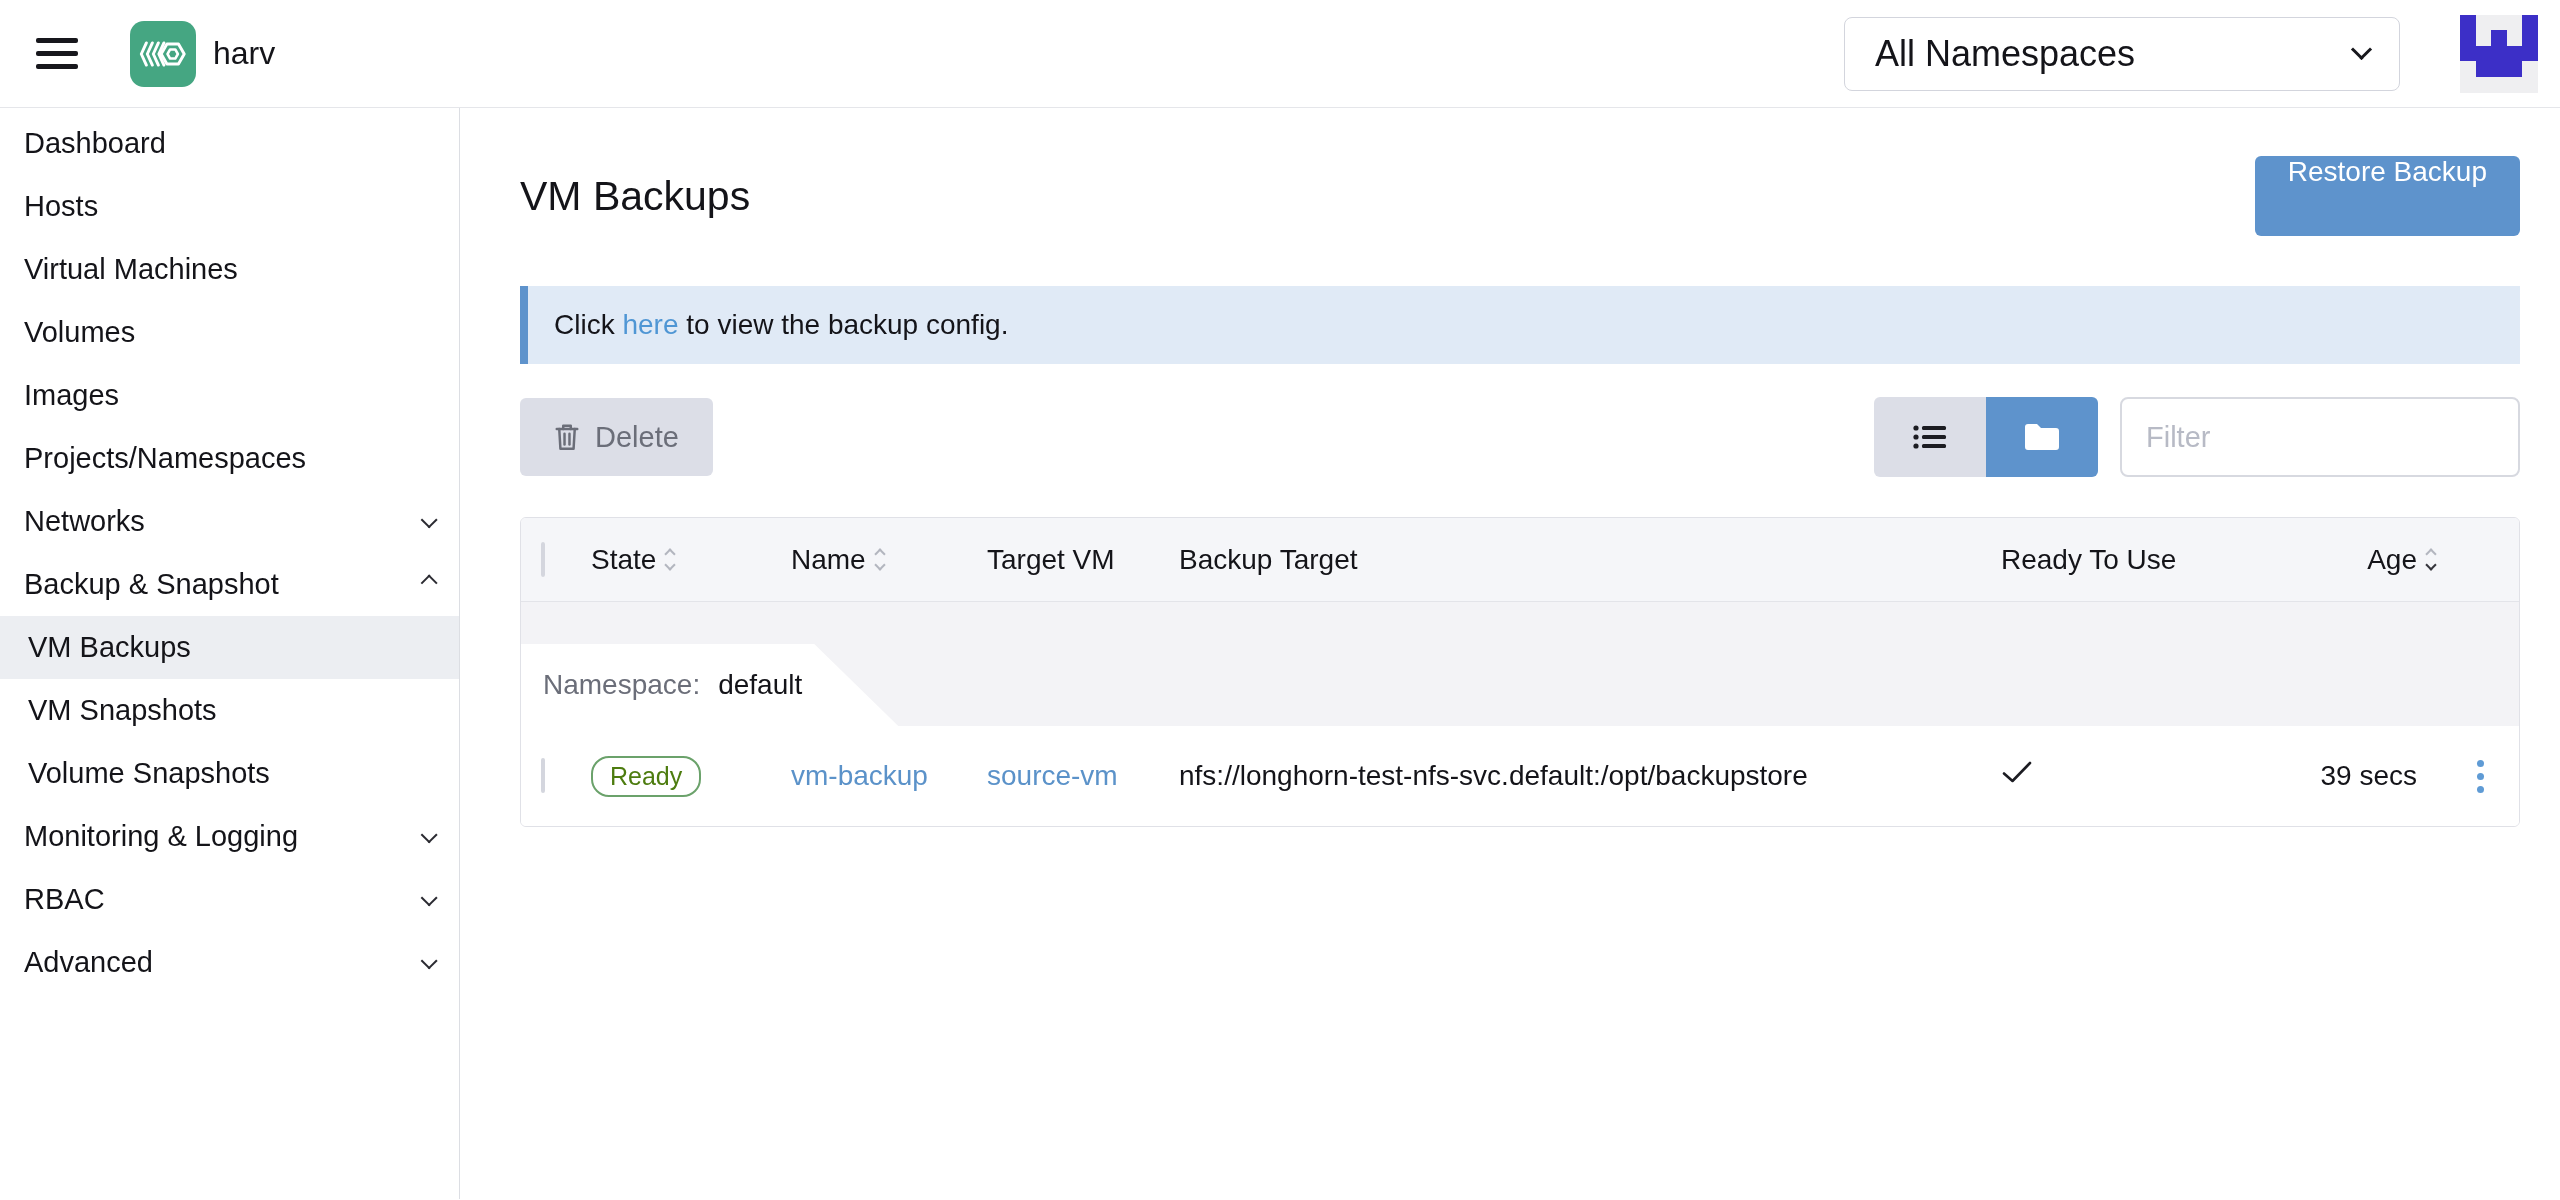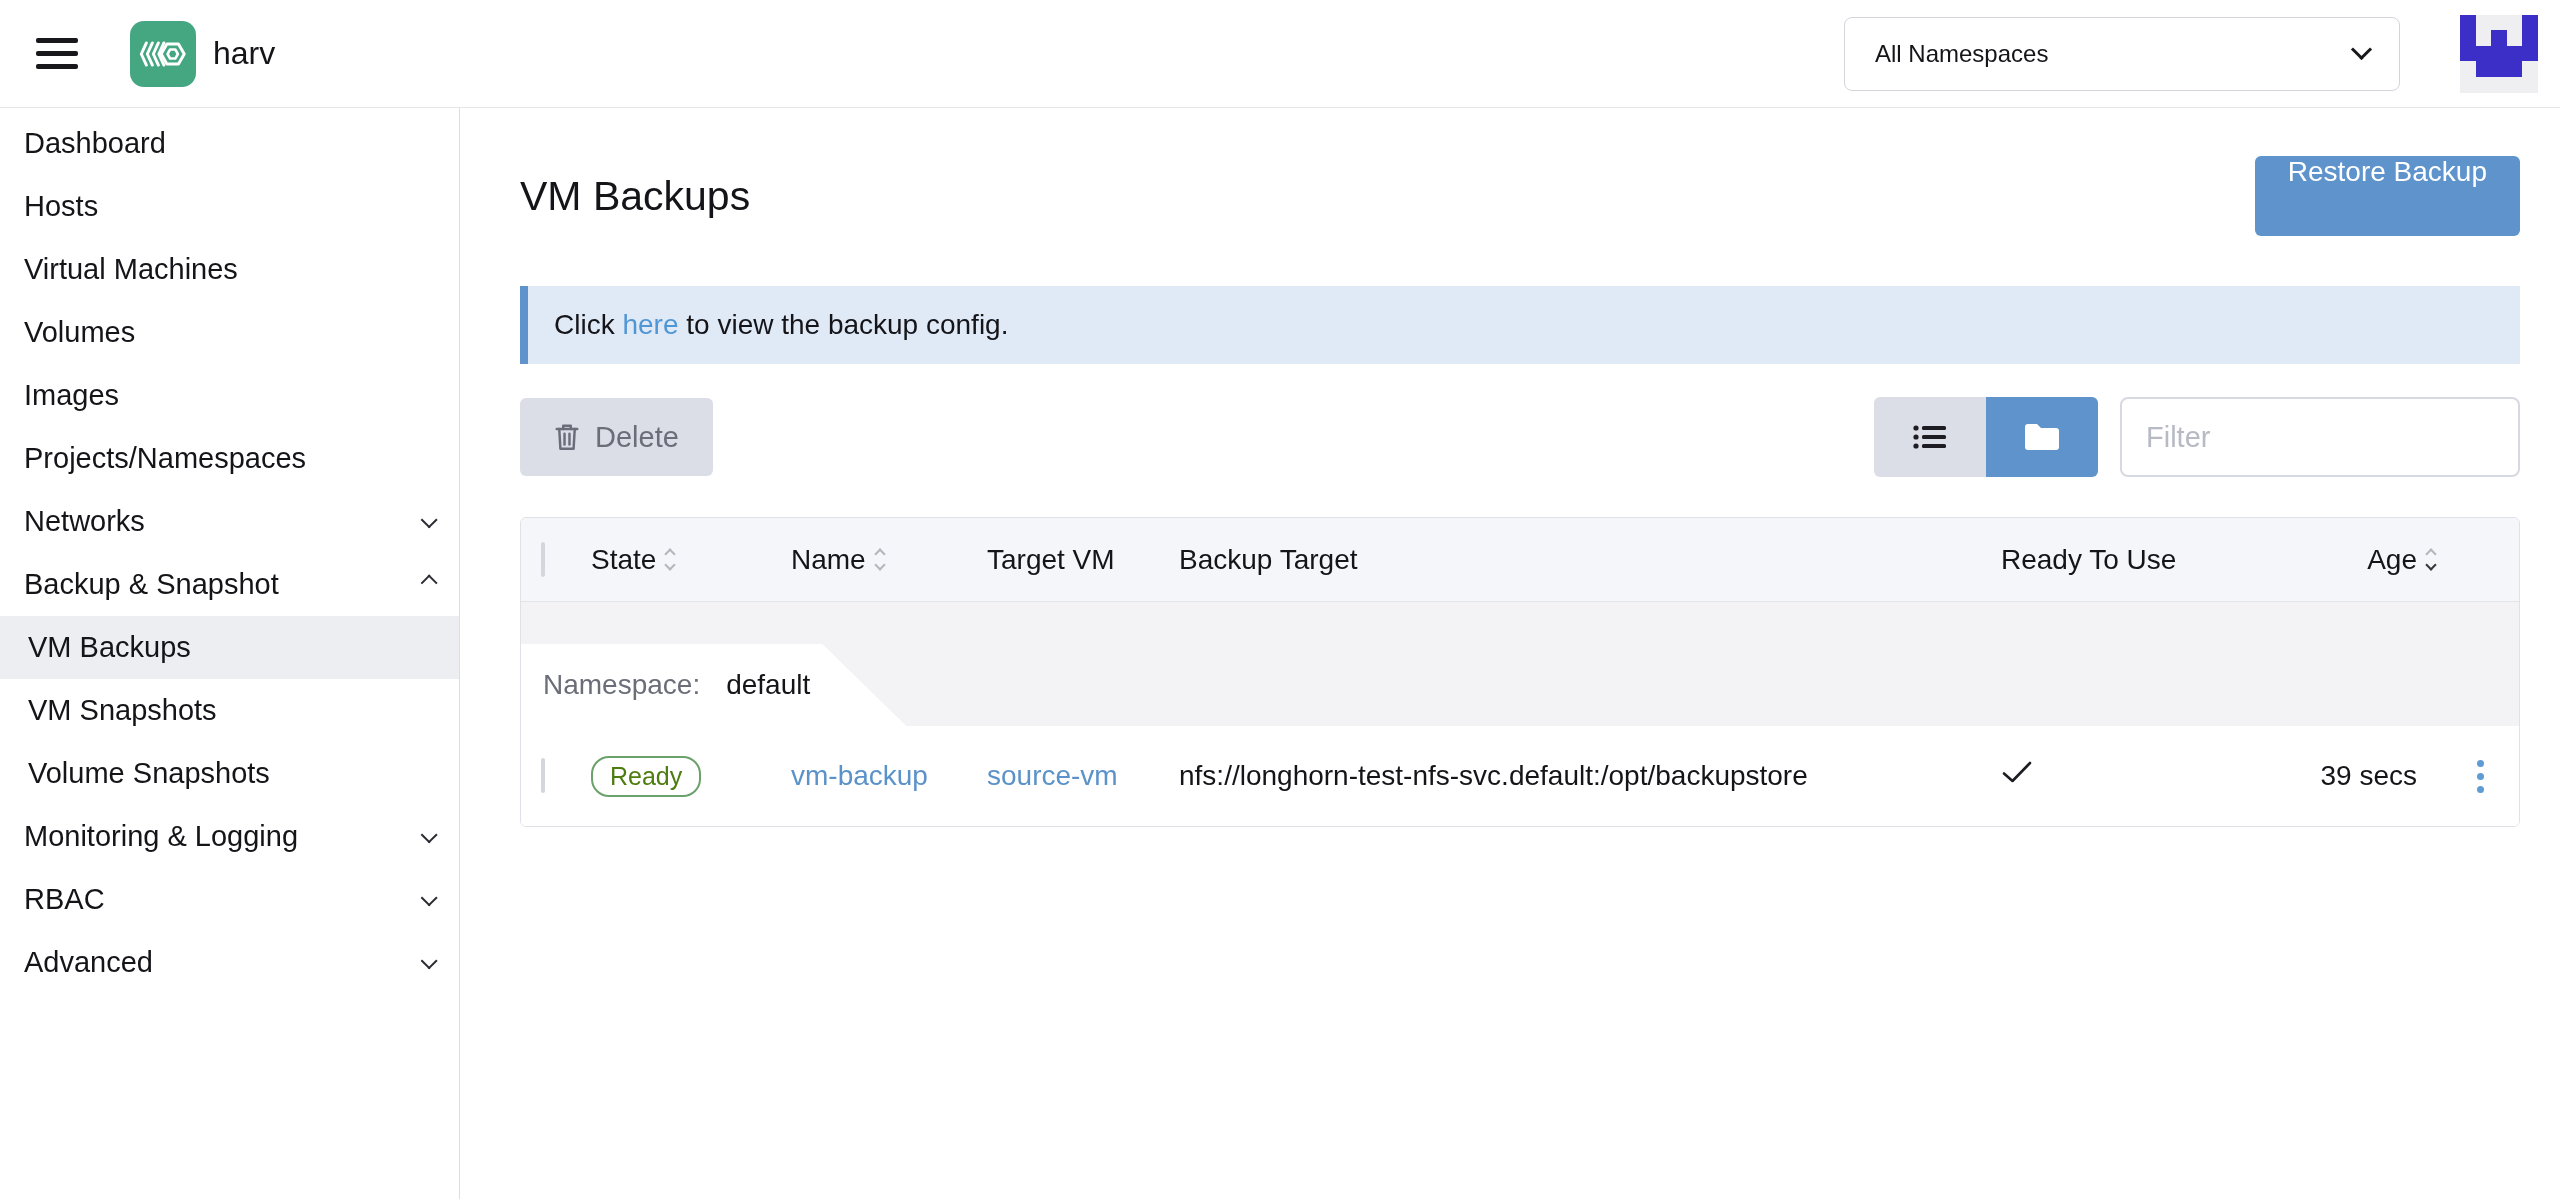--- a/index.html
+++ b/index.html
@@ -7,21 +7,21 @@
   html, body { margin:0; padding:0; width:2560px; height:1200px; overflow:hidden; }
   body { font-family:"Liberation Sans","DejaVu Sans",sans-serif; color:#141419; background:#fff; }
 
   
   .topbar { height:108px; display:flex; align-items:center; padding:0 22px 0 36px; border-bottom:1px solid #e5e6ea; background:#fff; }
   .burger { display:flex; flex-direction:column; gap:8px; cursor:pointer; }
   .burger .bar { width:42px; height:5px; background:#17171c; border-radius:2px; }
   .logo { width:66px; height:66px; border-radius:14px; background:#45a682; margin-left:52px; display:flex; align-items:center; justify-content:center; cursor:pointer; flex-shrink:0; }
   .product { margin-left:17px; font-size:32px; font-weight:500; }
   .topbar-spacer { flex:1; }
-  .ns-select { width:556px; height:74px; border:1px solid #d3d5dd; border-radius:8px; background:#fff; display:flex; align-items:center; padding:0 30px; font-size:24px; cursor:pointer; }
+  .ns-select { width:556px; height:74px; border:1px solid #d3d5dd; border-radius:8px; background:#fff; display:flex; align-items:center; padding:0 30px; font-size:36px; cursor:pointer; }
   .ns-label { flex:1; }
   .chev-dn-lg { width:15px; height:15px; border-right:3px solid #17171c; border-bottom:3px solid #17171c; transform:rotate(45deg); margin-top:-8px; }
   .avatar { width:78px; height:78px; margin-left:60px; background:#efeff1; display:grid; grid-template-columns:repeat(5,1fr); grid-template-rows:repeat(5,1fr); cursor:pointer; flex-shrink:0; }
   .avatar .on { background:#3c2fc7; }
 
   
   .page-body { display:flex; height:1091px;gap:20px; }
   .sidebar { width:460px; border-right:1px solid #dcdee3; padding-top:4px; flex-shrink:0; background:#fff; }
   .side-item { height:63px; display:flex; align-items:center; padding:0 26px 0 24px; font-size:29px; cursor:pointer; white-space:nowrap; }
   .side-item.sub { padding-left:28px; }
@@ -65,21 +65,21 @@
   .s-dn.dark { border-color:#35353c; }
   .cell-sel { padding-left:20px; }
   .col-rtu { padding-left:30px; }
   .th-age { justify-content:flex-end; padding-right:6px; }
   .cell-age { text-align:right; padding-right:24px; }
   .checkbox { width:27px; height:27px; border:2px solid #d4d6de; border-radius:5px; background:#fff; cursor:pointer; }
 
   .group-row { height:124px; background:#f3f3f6; position:relative; }
   .group-tab { position:absolute; left:0; bottom:0; height:82px; background:#fff; display:flex; align-items:center; padding:0 96px 0 22px; font-size:28px; clip-path:polygon(0 0, calc(100% - 84px) 0, 100% 100%, 0 100%); }
   .group-key { color:#6b6e79; }
-  .group-val { margin-left:26px; color:#141419; }
+  .group-val { margin-left:18px; color:#141419; }
 
   .data-row { height:100px; background:#fff; font-size:28px; }
   .badge-ready { display:inline-flex; align-items:center; border:2px solid #6ba26b; color:#4d7c0f; border-radius:18px; padding:4px 17px; font-size:25px; }
   .link { color:#5b92c9; cursor:pointer; text-decoration:none;margin-top:32px; }
   .cell-bt { white-space:nowrap; overflow:hidden; }
   .kebab { display:flex; flex-direction:column; gap:6px; align-items:center; justify-self:center; cursor:pointer; padding:8px; }
   .kebab .dot { width:7px; height:7px; border-radius:50%; background:#5f9bd5; }
 </style>
 </head>
 <body>

